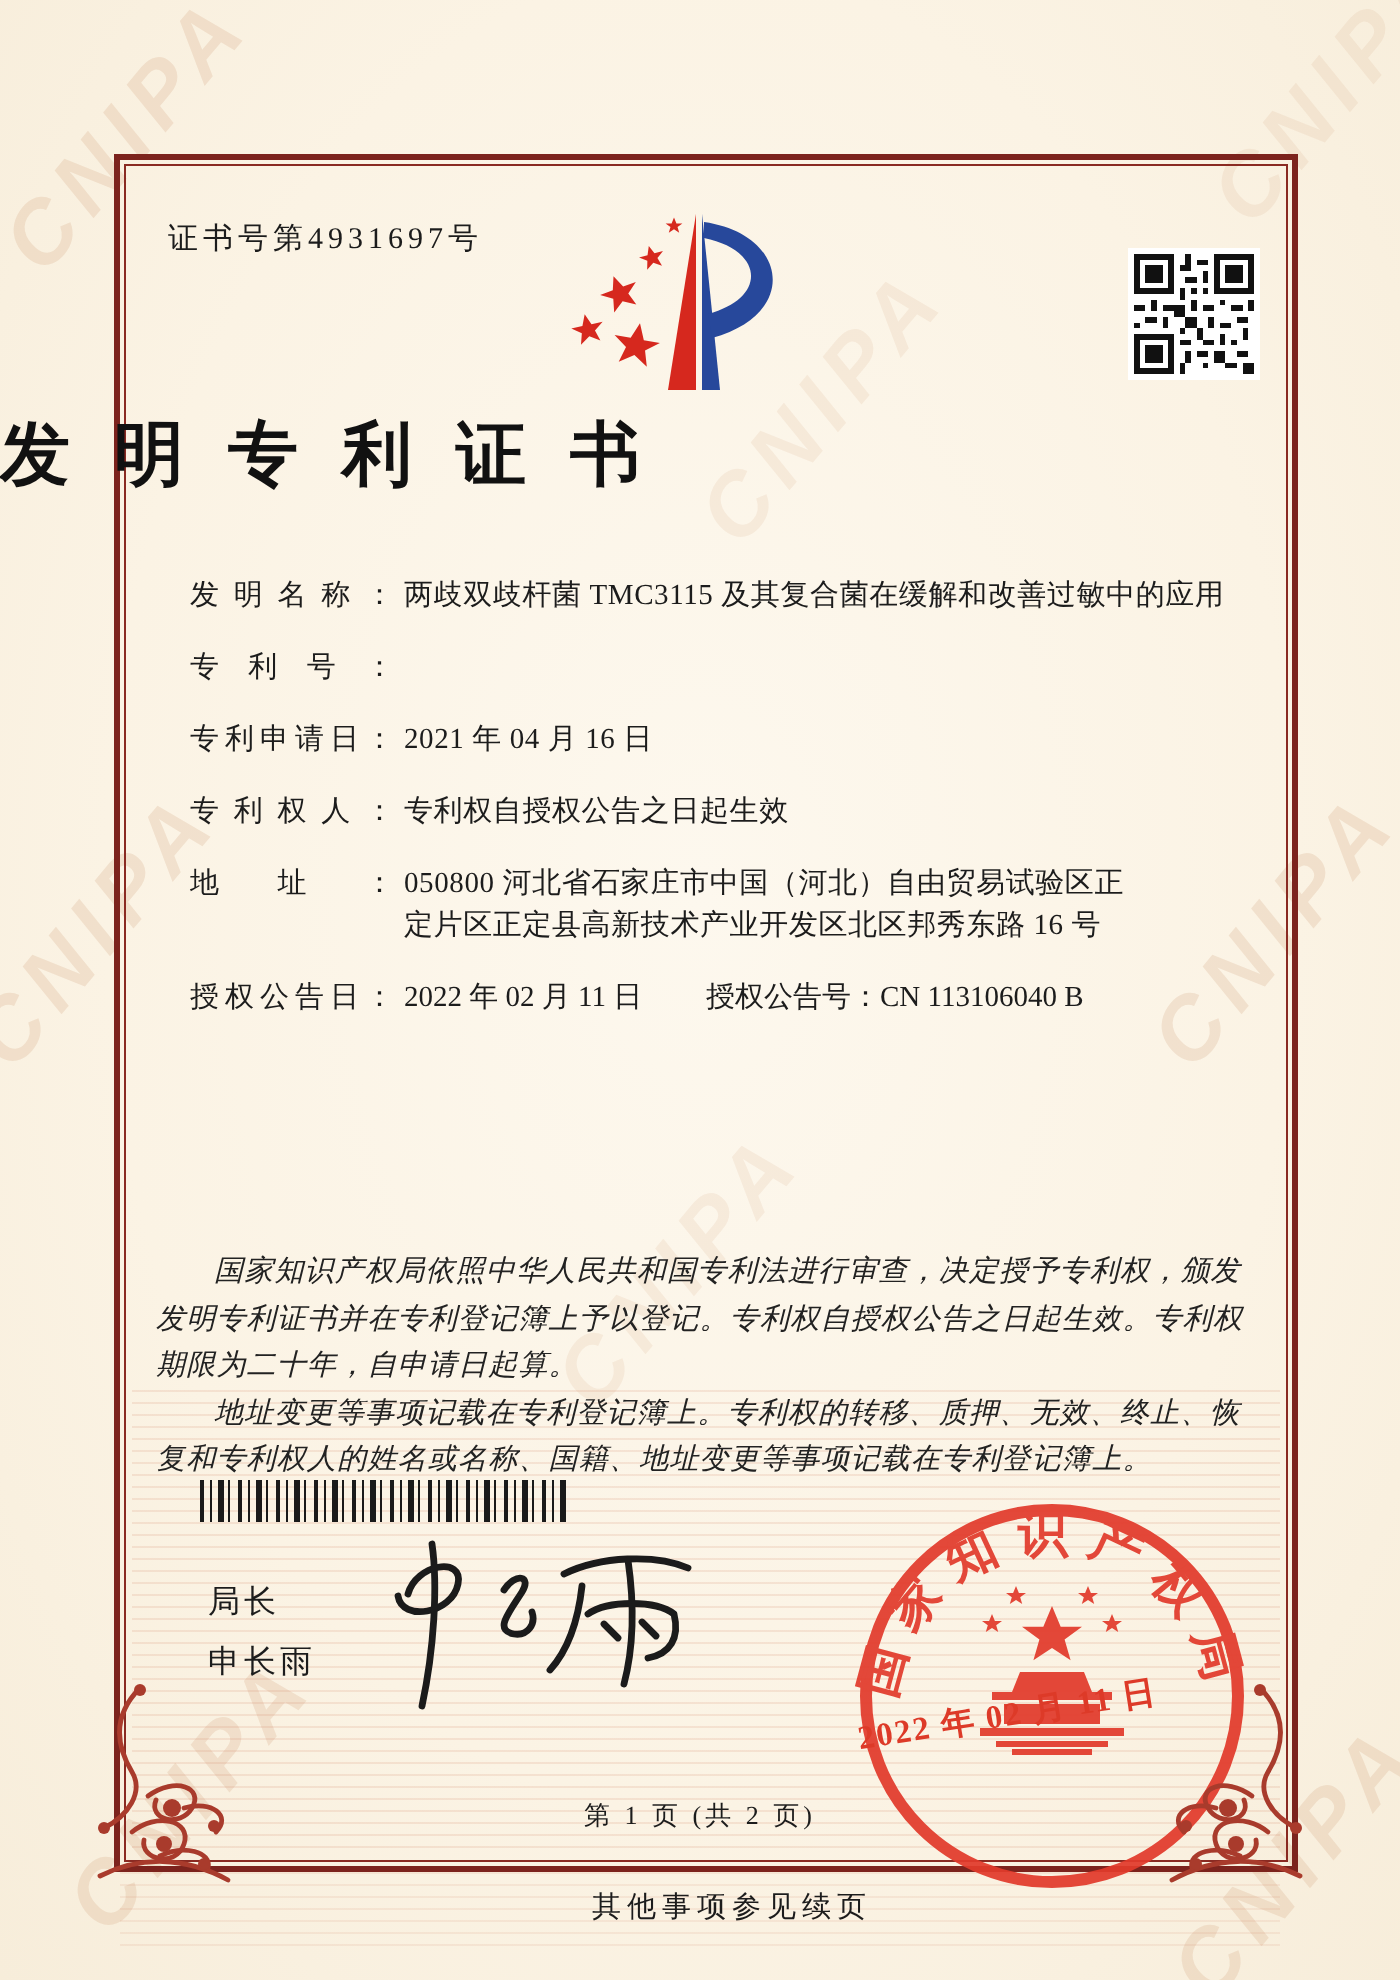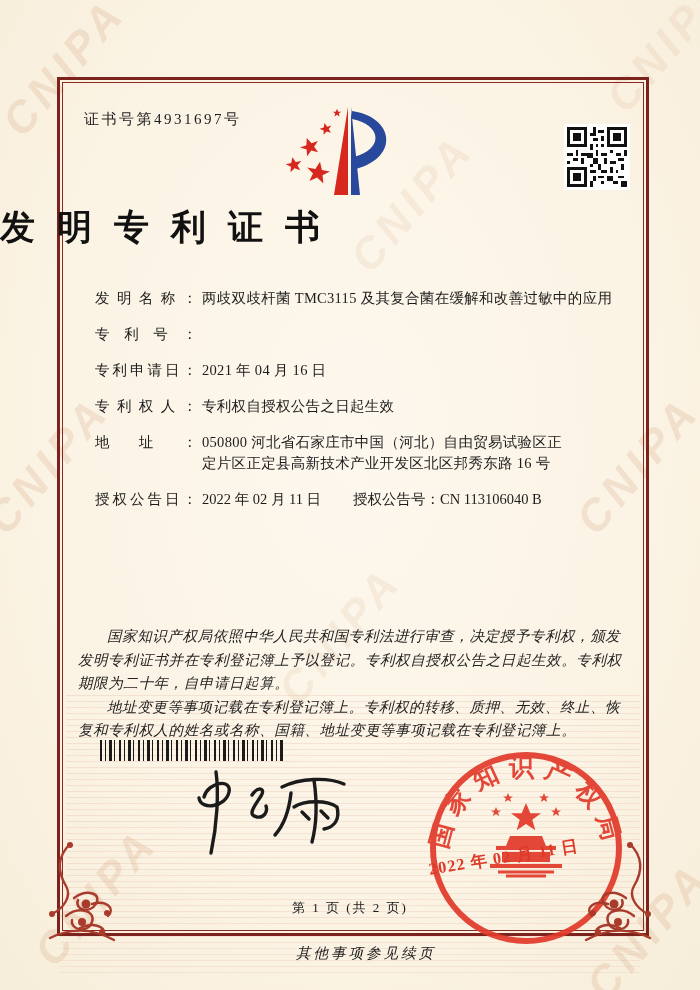--- a/index.html
+++ b/index.html
@@ -40,21 +40,21 @@
   .barcode{position:absolute;left:100px;top:740px;width:184px;height:21px;
     background:
       repeating-linear-gradient(90deg,#1a1a1a 0 2px,transparent 2px 5px,#1a1a1a 5px 6px,transparent 6px 9px,#1a1a1a 9px 12px,transparent 12px 14px,#1a1a1a 14px 15px,transparent 15px 19px);}
   .signerblock{position:absolute;left:104px;top:787px;font-size:16px;line-height:30px;letter-spacing:2px;}
   .signature{position:absolute;left:178px;top:765px;}
   .seal{position:absolute;left:426px;top:748px;width:200px;height:200px;opacity:0.93;}
   .sealdate{position:absolute;left:428px;top:845px;width:175px;color:#dd3a28;
     font-size:16.5px;font-weight:bold;letter-spacing:1px;transform:rotate(-9deg);white-space:nowrap;}
   .pageno{position:absolute;left:0;right:0;top:899px;text-align:center;font-size:13px;letter-spacing:2px;}
   .note{position:absolute;left:0;right:0;top:944px;text-align:center;font-size:14.5px;
-    font-style:italic;letter-spacing:3px;padding-left:32px;}
+    letter-spacing:3px;padding-left:32px;}
   .ornament{position:absolute;}
   .orn-left{left:44px;top:842px;}
   .orn-right{left:570px;top:842px;transform:scaleX(-1);}
 </style>
 </head>
 <body>
 
 <div class="page">
 
   <div class="wm" style="left:-18px;top:42px;">CNIPA</div>
@@ -193,20 +193,24 @@
     </div>
   </div>
 
   <div class="paras">
     <p>国家知识产权局依照中华人民共和国专利法进行审查，决定授予专利权，颁发发明专利证书并在专利登记簿上予以登记。专利权自授权公告之日起生效。专利权期限为二十年，自申请日起算。</p>
     <p>地址变更等事项记载在专利登记簿上。专利权的转移、质押、无效、终止、恢复和专利权人的姓名或名称、国籍、地址变更等事项记载在专利登记簿上。</p>
   </div>
 
   <div class="barcode"></div>
 
+  <div class="signerblock">
+    <div>局长</div>
+    <div>申长雨</div>
+  </div>
 
   <div class="signature">
     <svg width="185" height="95" viewBox="0 0 185 95">
       <g fill="none" stroke="#1b1b1b" stroke-width="3.4" stroke-linecap="round" stroke-linejoin="round">
         <path d="M26,32 C30,17 54,13 51,27 C48,42 23,46 21,33"></path>
         <path d="M38,7 C41,28 39,60 33,88"></path>
         <path d="M74,30 C80,21 88,23 83,31 C76,42 69,50 79,52 C86,53 90,47 88,41"></path>
         <path d="M104,22 C122,13 150,12 166,19"></path>
         <path d="M113,28 C111,46 106,60 97,70"></path>
         <path d="M136,15 C139,36 139,58 134,77"></path>

